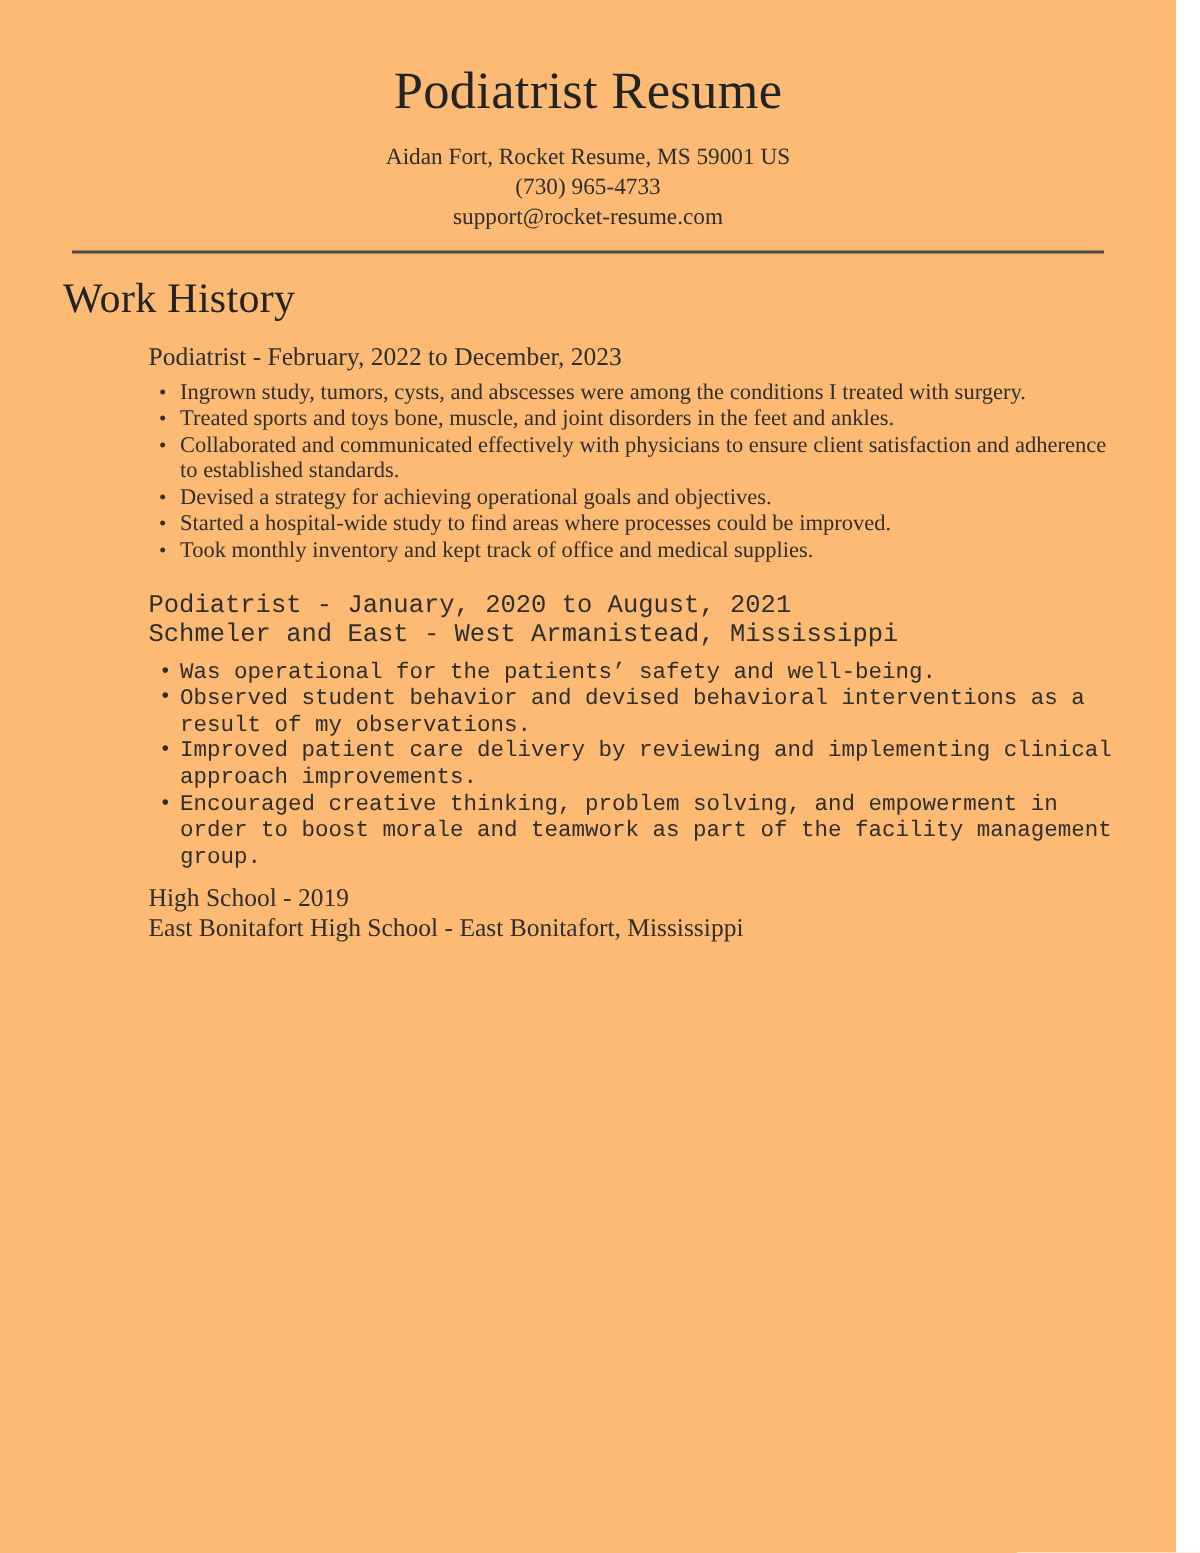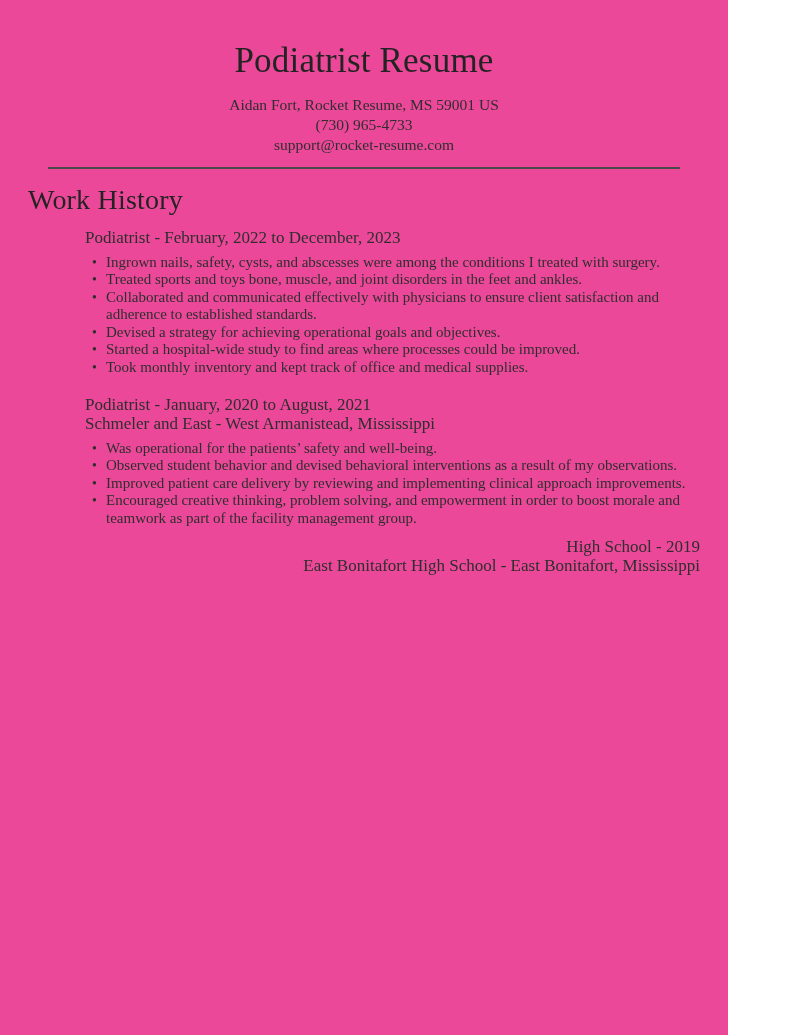--- a/index.html
+++ b/index.html
@@ -4,54 +4,54 @@
 <style>
   * { margin: 0; padding: 0; box-sizing: border-box; }
   html, body { background: #ffffff; }
   body {
     width: 800px;
     height: 1035px;
     font-family: "Liberation Serif", "DejaVu Serif", serif;
     color: #2e2e2e;
     overflow: hidden;
   }
-  .page { width: 728px; height: 1035px; background: #ec4899; }
+  .page { width: 784px; height: 1035px; background: #fdba74; }
 
   
   .resume-header { text-align: center; padding-top: 40px; }
   .page-title {
     font-size: 35px;
     font-weight: normal;
     line-height: 41px;
     color: #232323;
     margin-bottom: 14px;
     letter-spacing: 0.2px;
   }
   .contact-line { font-size: 15.5px; line-height: 20px; color: #2e2e2e; text-align: center; }
 
   .header-divider {
     border: none;
     border-top: 2px solid #4a4a4a;
     margin: 12px 48px 0 48px;
   }
 
   
-  .section { margin: 0 28px; }
+  .section { margin: 0 42px; }
   .section-heading {
     font-size: 28px;
     font-weight: normal;
     line-height: 33px;
     color: #232323;
     margin-top: 14px;
     letter-spacing: 0.2px;
   }
   .section-body { margin-left: 57px; } 
 
   .job-entry { margin-top: 12px; }
-  .job-entry + .job-entry { margin-top: 18px; }
+  .job-entry + .job-entry { margin-top: 18px; font-family: Liberation Mono, monospace; }
   .entry-line { font-size: 17px; line-height: 19.5px; color: #2e2e2e; }
 
   ul.bullet-list {
     list-style: none;
     margin: 6px 0 0 0;
     padding: 0 0 0 7px;
   }
   ul.bullet-list li {
     position: relative;
     padding-left: 14px;
@@ -62,21 +62,21 @@
   ul.bullet-list li::before {
     content: "\2022";
     position: absolute;
     left: 0;
     top: 0;
     font-size: 14px;
     line-height: 17.6px;
     color: #2e2e2e;
   }
 
-  .education-entry { margin-top: 9px; text-align: right; }
+  .education-entry { margin-top: 9px; }
 </style>
 </head>
 <body>
 
 <div class="page">
 
   <div class="resume-header">
     <h1 class="page-title">Podiatrist Resume</h1>
     <div class="contact-line">Aidan Fort, Rocket Resume, MS 59001 US</div>
     <div class="contact-line">(730) 965-4733</div>
@@ -86,21 +86,21 @@
   <hr class="header-divider">
 
   <div class="section">
     <h2 class="section-heading">Work History</h2>
 
     <div class="section-body">
 
       <div class="job-entry">
         <div class="entry-line">Podiatrist - February, 2022 to December, 2023</div>
         <ul class="bullet-list">
-          <li>Ingrown nails, safety, cysts, and abscesses were among the conditions I treated with surgery.</li>
+          <li>Ingrown study, tumors, cysts, and abscesses were among the conditions I treated with surgery.</li>
           <li>Treated sports and toys bone, muscle, and joint disorders in the feet and ankles.</li>
           <li>Collaborated and communicated effectively with physicians to ensure client satisfaction and adherence to established standards.</li>
           <li>Devised a strategy for achieving operational goals and objectives.</li>
           <li>Started a hospital-wide study to find areas where processes could be improved.</li>
           <li>Took monthly inventory and kept track of office and medical supplies.</li>
         </ul>
       </div>
 
       <div class="job-entry">
         <div class="entry-line">Podiatrist - January, 2020 to August, 2021</div>

